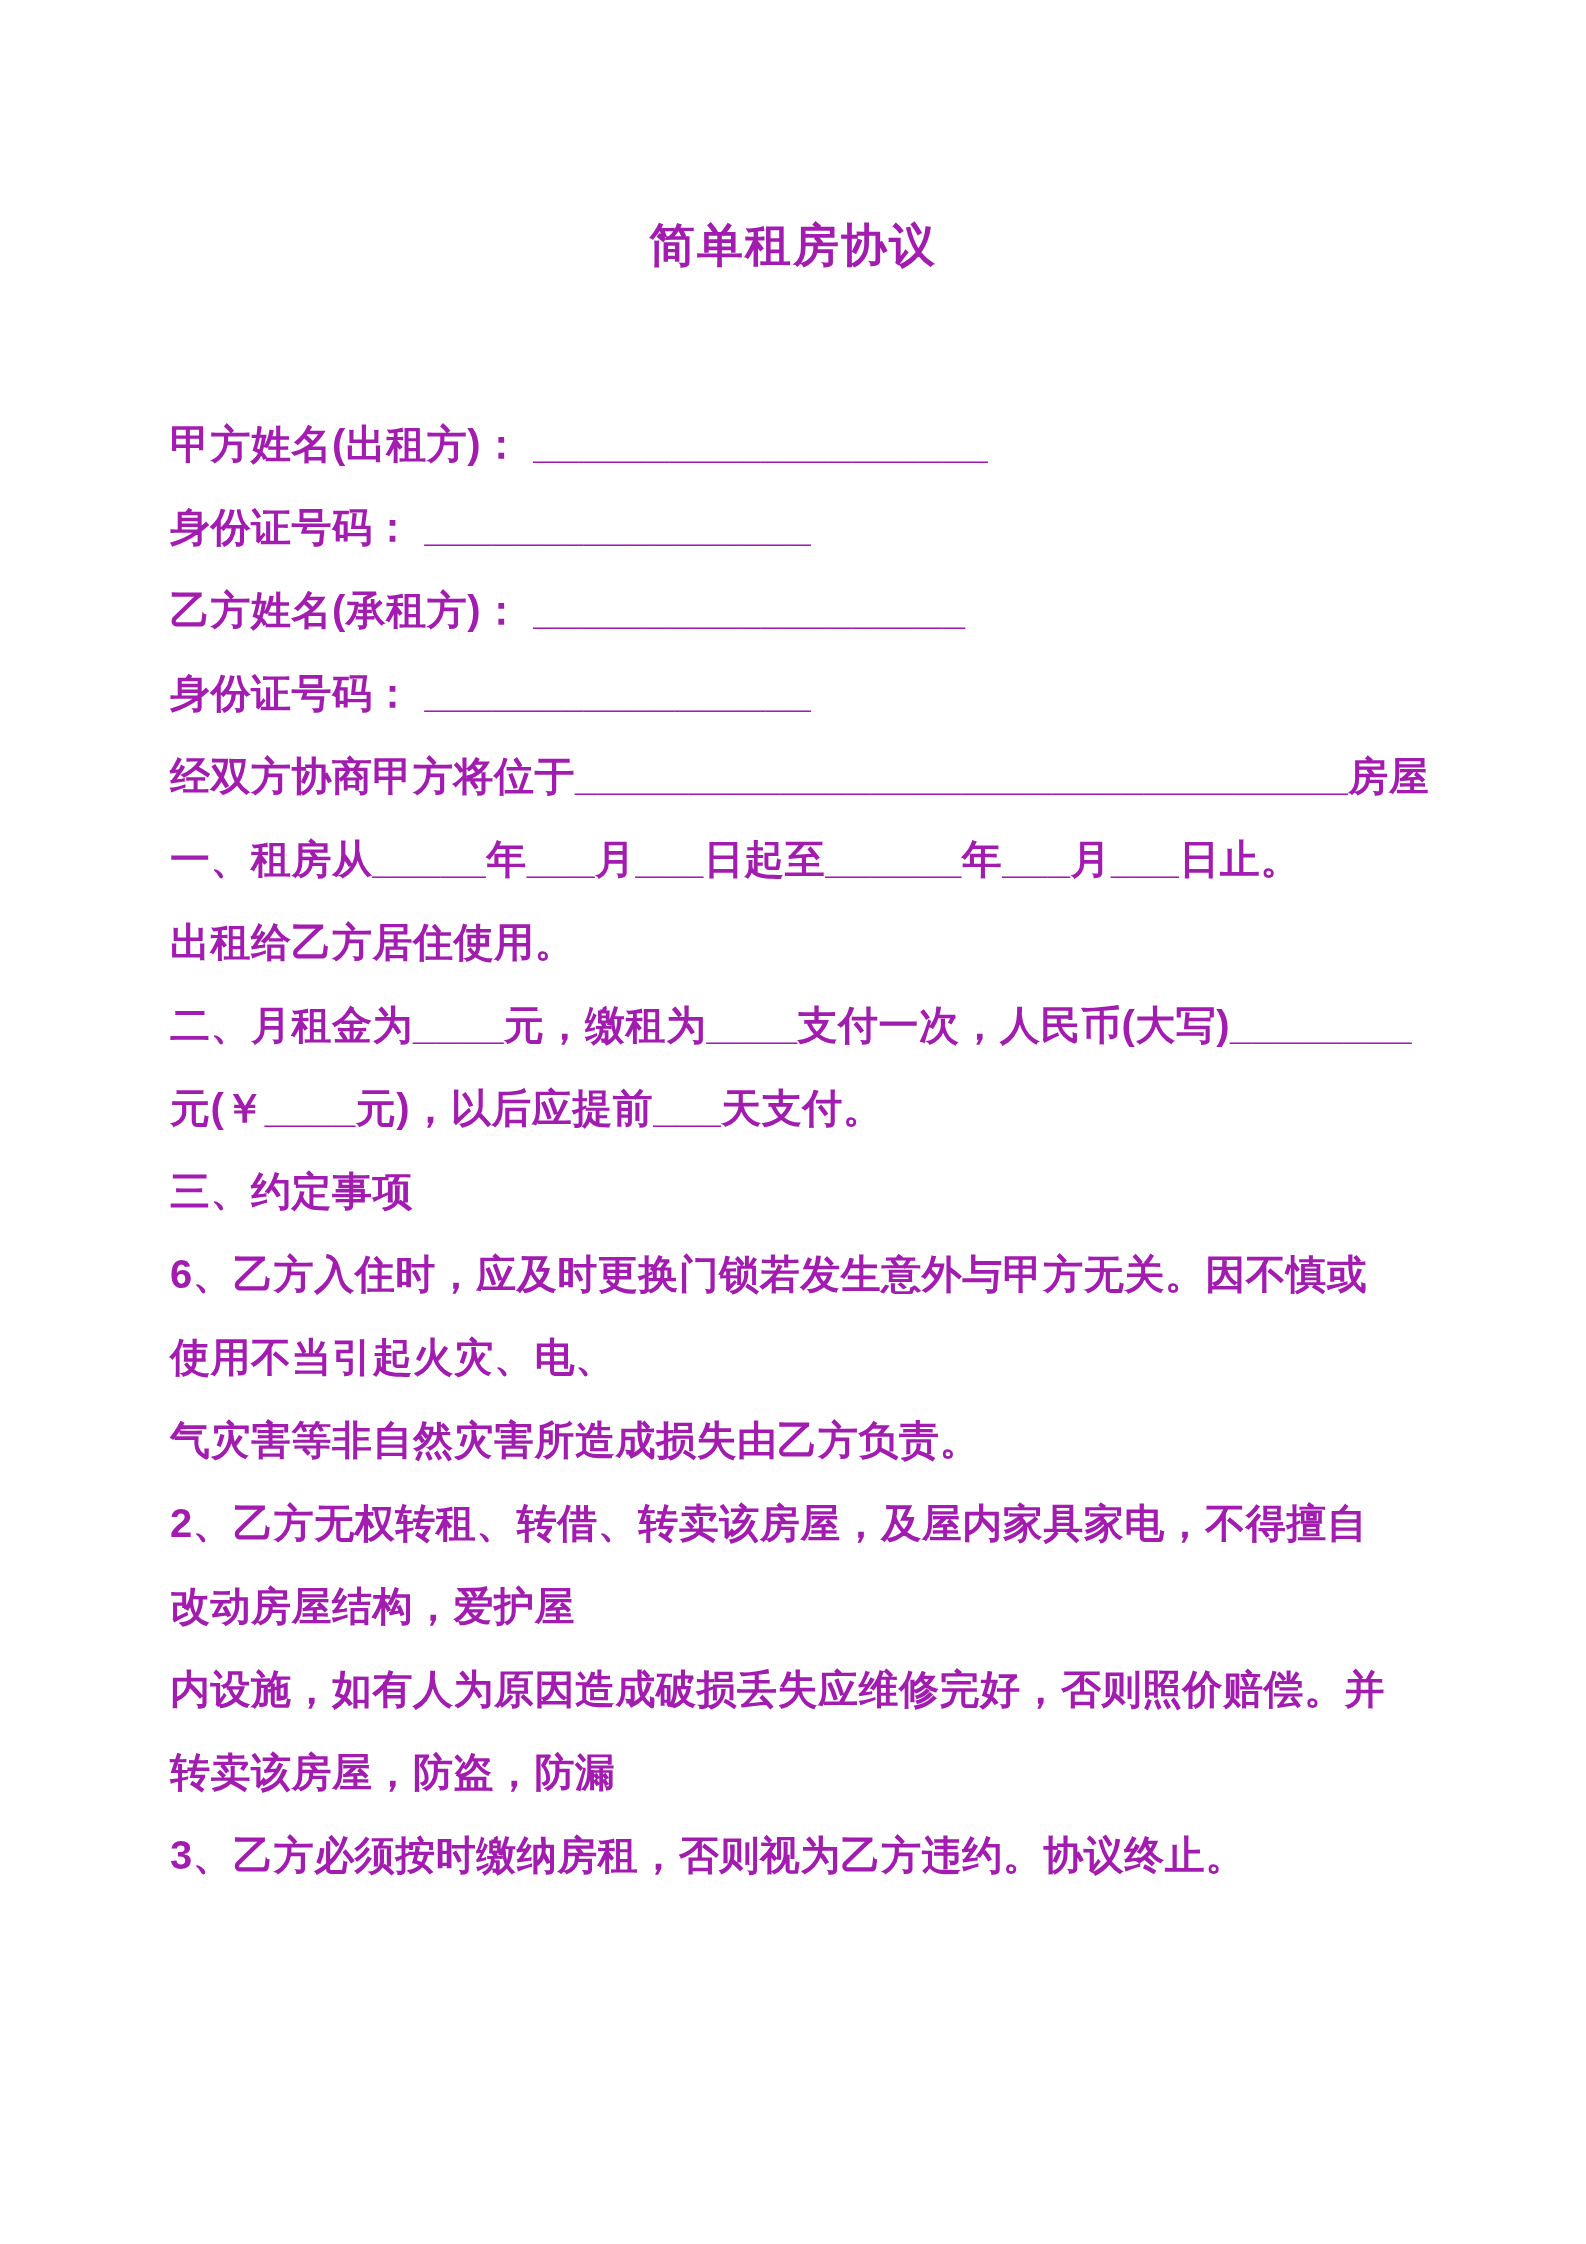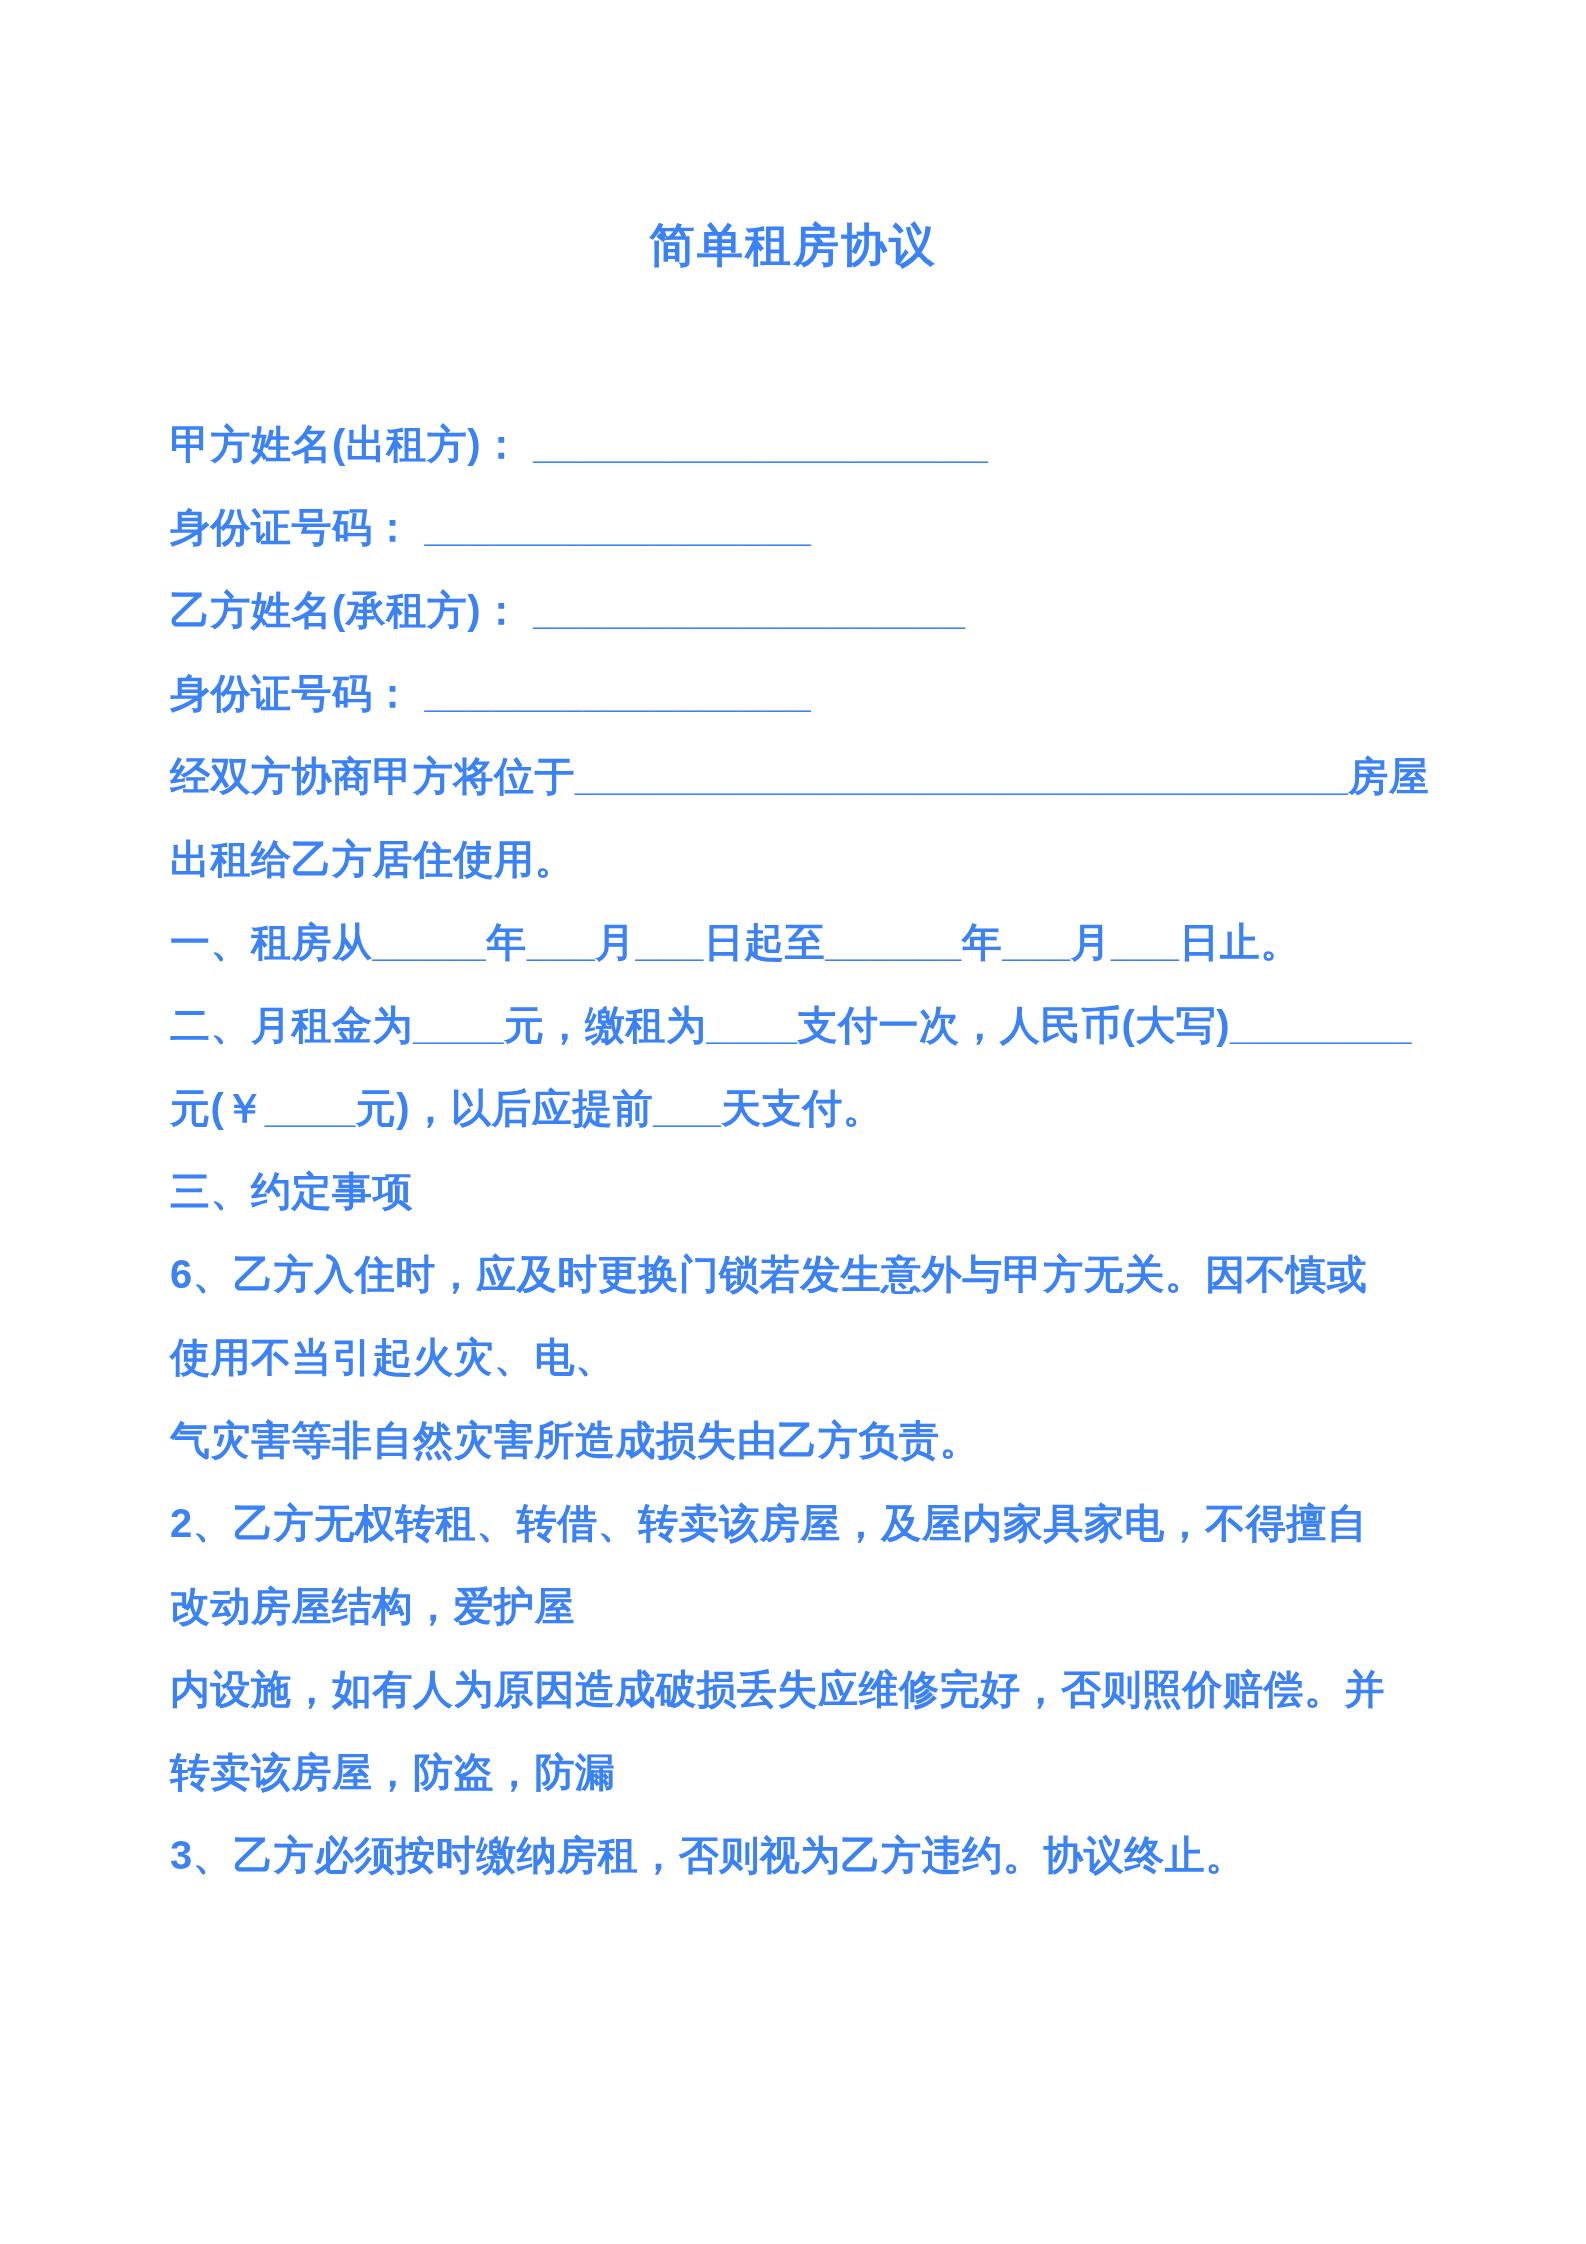--- a/index.html
+++ b/index.html
@@ -5,21 +5,21 @@
   html, body {
     margin: 0;
     padding: 0;
     background: #ffffff;
   }
   .page {
     position: relative;
     width: 1586px;
     height: 2244px;
     background: #ffffff;
-    color: #3b82f6;
+    color: #a21caf;
     font-family: "Liberation Sans", "DejaVu Sans", sans-serif;
     font-weight: 700;
     overflow: hidden;
   }
   .doc-title {
     position: absolute;
     top: 198px;
     left: 0;
     width: 100%;
     height: 94px;
@@ -49,22 +49,22 @@
 <body>
 
 <div class="page">
   <div class="doc-title">简单租房协议</div>
   <div class="doc-body">
       <p>甲方姓名(出租方)： ____________________</p>
       <p>身份证号码： _________________</p>
       <p>乙方姓名(承租方)： ___________________</p>
       <p>身份证号码： _________________</p>
       <p>经双方协商甲方将位于__________________________________房屋</p>
+      <p>一、租房从_____年___月___日起至______年___月___日止。</p>
       <p>出租给乙方居住使用。</p>
-      <p>一、租房从_____年___月___日起至______年___月___日止。</p>
       <p>二、月租金为____元，缴租为____支付一次，人民币(大写)________</p>
       <p>元(￥____元)，以后应提前___天支付。</p>
       <p>三、约定事项</p>
       <p>6、乙方入住时，应及时更换门锁若发生意外与甲方无关。因不慎或</p>
       <p>使用不当引起火灾、电、</p>
       <p>气灾害等非自然灾害所造成损失由乙方负责。</p>
       <p>2、乙方无权转租、转借、转卖该房屋，及屋内家具家电，不得擅自</p>
       <p>改动房屋结构，爱护屋</p>
       <p>内设施，如有人为原因造成破损丢失应维修完好，否则照价赔偿。并</p>
       <p>转卖该房屋，防盗，防漏</p>

